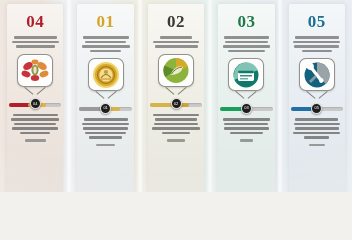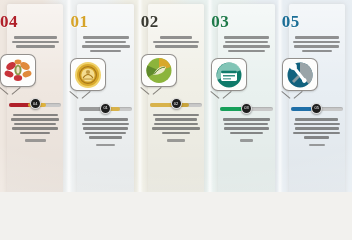--- a/index.html
+++ b/index.html
@@ -33,21 +33,21 @@
     border-radius:2px;
     box-shadow:0 0 5px rgba(120,110,100,.18);
   }
   .panel::after{
     content:"";position:absolute;inset:0;border-radius:2px;
     background:linear-gradient(180deg,rgba(255,255,255,.55),rgba(255,255,255,0) 42%,rgba(0,0,0,.035));
     pointer-events:none;
   }
 
   .inner{position:relative;z-index:2;width:100%;
-         display:flex;flex-direction:column;}
+         display:flex;flex-direction:column;align-items:center;}
 
   .num{
     margin-top:13px;
     font-size:17px;line-height:17px;font-weight:700;
     letter-spacing:.5px;
     font-family:"Liberation Serif",serif;
     text-shadow:0 1px 0 rgba(255,255,255,.6);
   }
 
   

